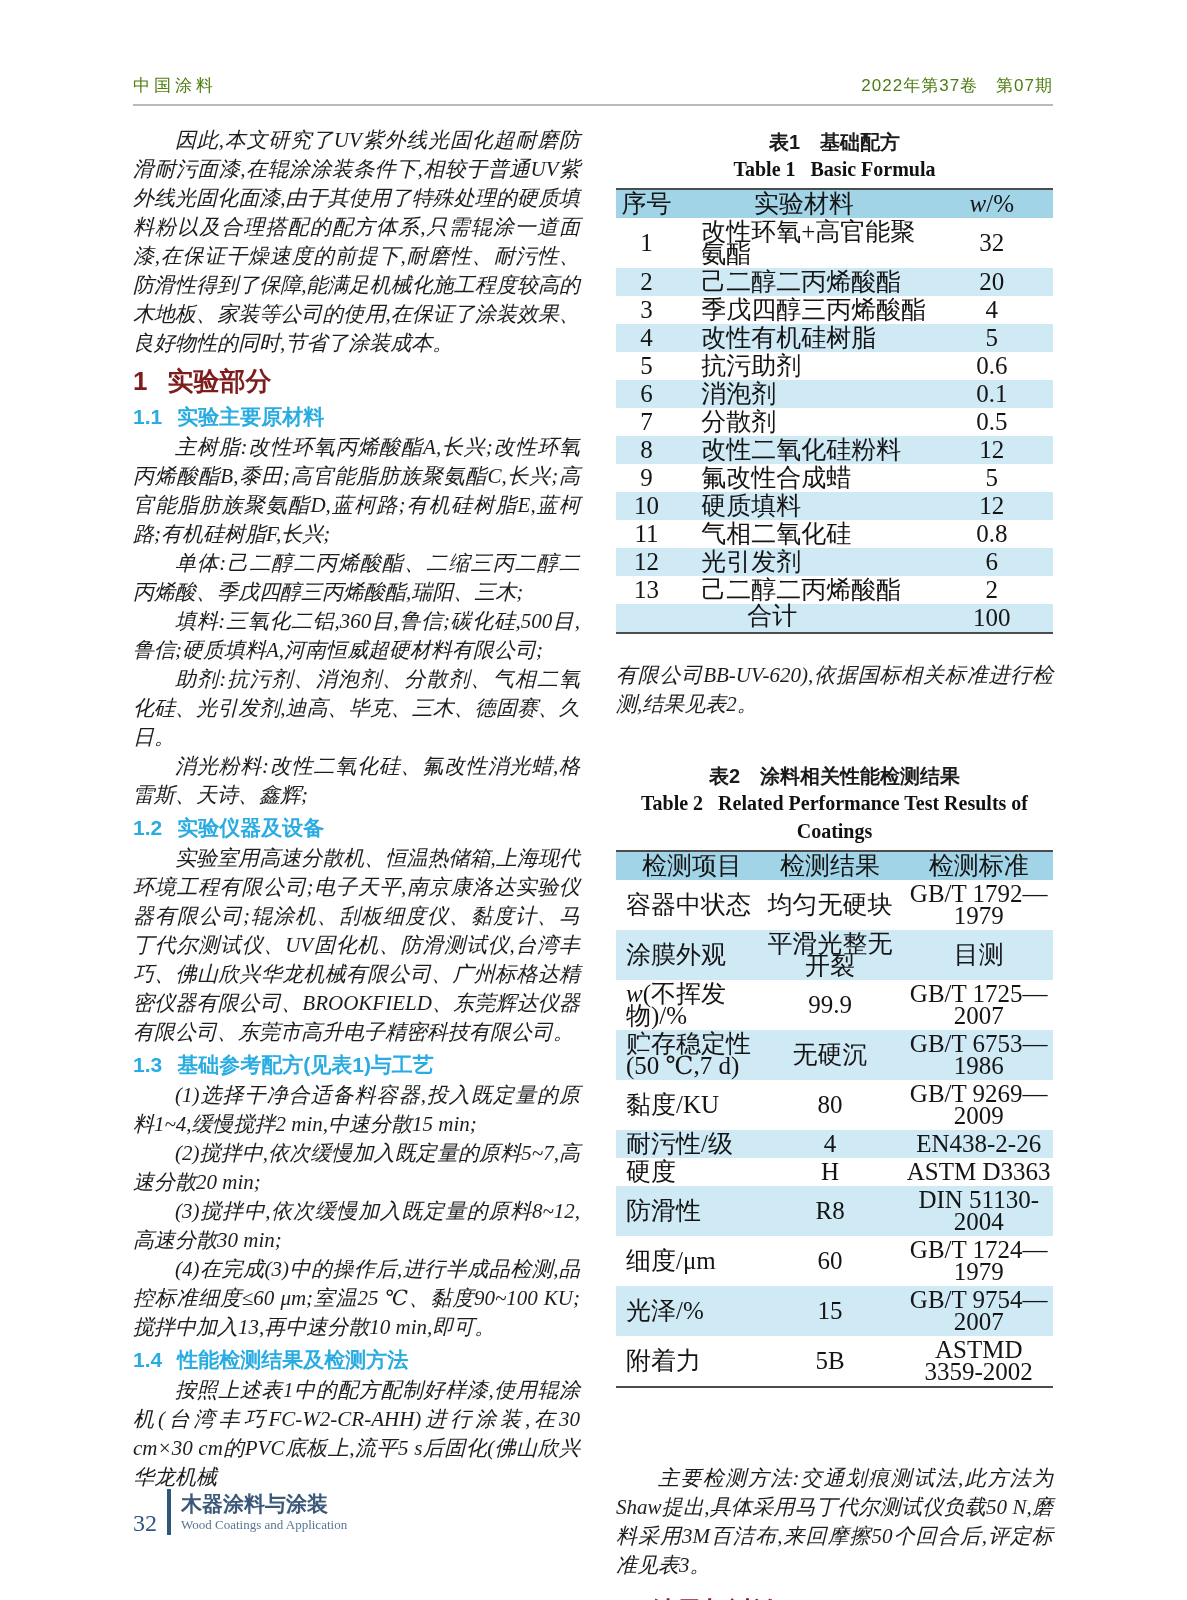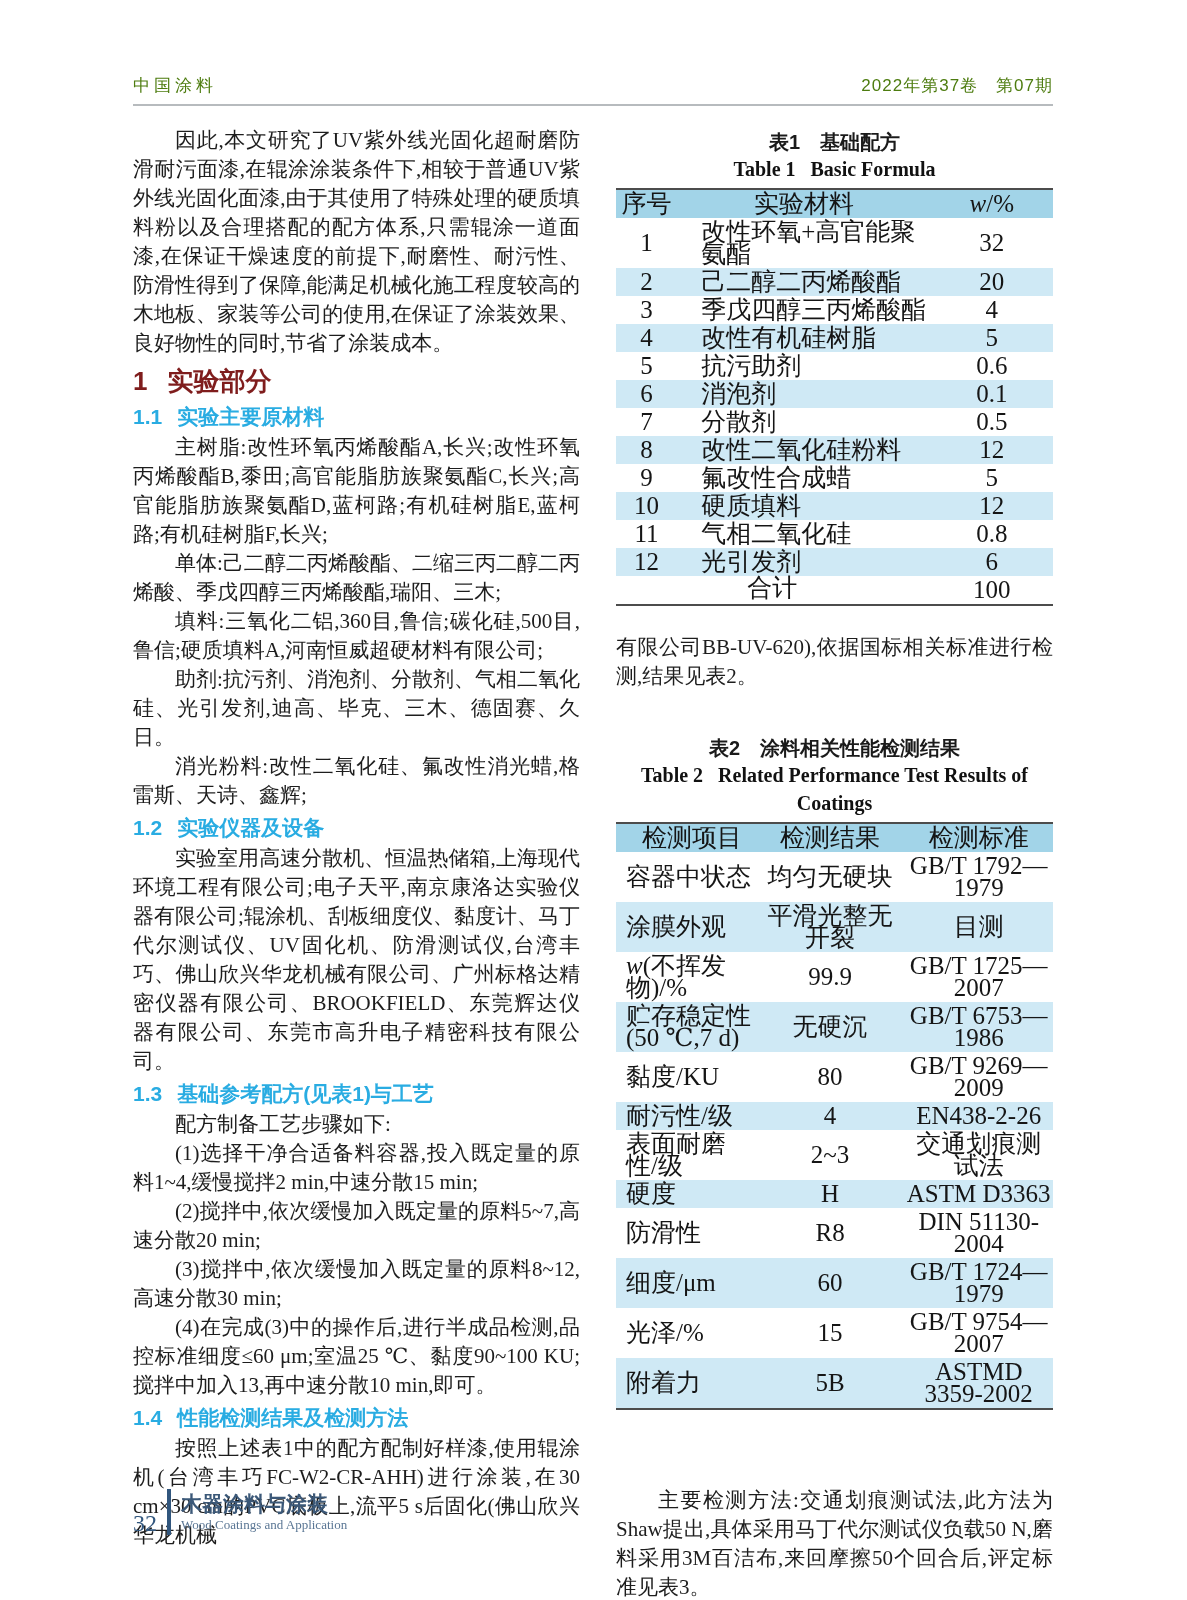--- a/index.html
+++ b/index.html
@@ -17,21 +17,21 @@
     font-family:"Liberation Sans","DejaVu Sans",sans-serif;
     font-size:17px; color:#4d7c0f;
   }
   .pagehead .jname { letter-spacing:4px; }
   .pagehead .issue { letter-spacing:1px; }
   
   .cols { position:absolute; left:133px; top:126px; width:920px; display:flex; gap:36px; }
   .col-l { width:447px; }
   .col-r { width:437px; }
   p.body {
-    font-size:21px; line-height:29px; text-align:justify; color:#1d1d1d;
+    font-size:21px; line-height:29px; text-align:justify; color:#1d1d1d;font-style:italic;
   }
   p.indent { text-indent:2em; }
   
   .h1 {
     font-family:"Liberation Sans","DejaVu Sans",sans-serif; font-weight:bold;
     color:#7f1d1d; font-size:26px; line-height:32px; margin:7px 0 5px;
   }
   .h1 .hnum { margin-right:20px; }
   .h2 {
     font-family:"Liberation Sans","DejaVu Sans",sans-serif; font-weight:bold;
@@ -116,21 +116,20 @@
       <p class="body indent">消光粉料:改性二氧化硅、氟改性消光蜡,格雷斯、天诗、鑫辉;</p>
 
       <div class="h2">
         <span class="hnum">1.2</span><span>实验仪器及设备</span>
       </div>
       <p class="body indent">实验室用高速分散机、恒温热储箱,上海现代环境工程有限公司;电子天平,南京康洛达实验仪器有限公司;辊涂机、刮板细度仪、黏度计、马丁代尔测试仪、UV固化机、防滑测试仪,台湾丰巧、佛山欣兴华龙机械有限公司、广州标格达精密仪器有限公司、BROOKFIELD、东莞辉达仪器有限公司、东莞市高升电子精密科技有限公司。</p>
 
       <div class="h2">
         <span class="hnum">1.3</span><span>基础参考配方(见表1)与工艺</span>
       </div>
-      <p class="body indent">配方制备工艺步骤如下:</p>
       <p class="body indent">(1)选择干净合适备料容器,投入既定量的原料1~4,缓慢搅拌2 min,中速分散15 min;</p>
       <p class="body indent">(2)搅拌中,依次缓慢加入既定量的原料5~7,高速分散20 min;</p>
       <p class="body indent">(3)搅拌中,依次缓慢加入既定量的原料8~12,高速分散30 min;</p>
       <p class="body indent">(4)在完成(3)中的操作后,进行半成品检测,品控标准细度≤60 μm;室温25 ℃、黏度90~100 KU;搅拌中加入13,再中速分散10 min,即可。</p>
 
       <div class="h2">
         <span class="hnum">1.4</span><span>性能检测结果及检测方法</span>
       </div>
       <p class="body indent">按照上述表1中的配方配制好样漆,使用辊涂机(台湾丰巧FC-W2-CR-AHH)进行涂装,在30 cm×30 cm的PVC底板上,流平5 s后固化(佛山欣兴华龙机械</p>
     </div>
@@ -203,20 +202,25 @@
                 <td class="c-no">11</td>
                 <td class="c-mat">气相二氧化硅</td>
                 <td class="c-w">0.8</td>
               </tr>
             <tr>
                 <td class="c-no">12</td>
                 <td class="c-mat">光引发剂</td>
                 <td class="c-w">6</td>
               </tr>
             <tr>
+                <td class="c-no">13</td>
+                <td class="c-mat">己二醇二丙烯酸酯</td>
+                <td class="c-w">2</td>
+              </tr>
+            <tr>
                 <td class="c-total" colspan="2">合计</td>
                 <td class="c-w">100</td>
               </tr>
           </tbody>
         </table>
       </div>
 
       <p class="body sp-after-t1">有限公司BB-UV-620),依据国标相关标准进行检测,结果见表2。</p>
 
       <div class="tblblock sp-t2">
@@ -254,25 +258,20 @@
               </tr>
             <tr>
                 <td class="c-item">黏度/KU</td>
                 <td class="c-result">80</td>
                 <td class="c-std">GB/T 9269—2009</td>
               </tr>
             <tr>
                 <td class="c-item">耐污性/级</td>
                 <td class="c-result">4</td>
                 <td class="c-std">EN438-2-26</td>
-              </tr>
-            <tr>
-                <td class="c-item">表面耐磨性/级</td>
-                <td class="c-result">2~3</td>
-                <td class="c-std">交通划痕测试法</td>
               </tr>
             <tr>
                 <td class="c-item">硬度</td>
                 <td class="c-result">H</td>
                 <td class="c-std">ASTM D3363</td>
               </tr>
             <tr>
                 <td class="c-item">防滑性</td>
                 <td class="c-result">R8</td>
                 <td class="c-std">DIN 51130-2004</td>

